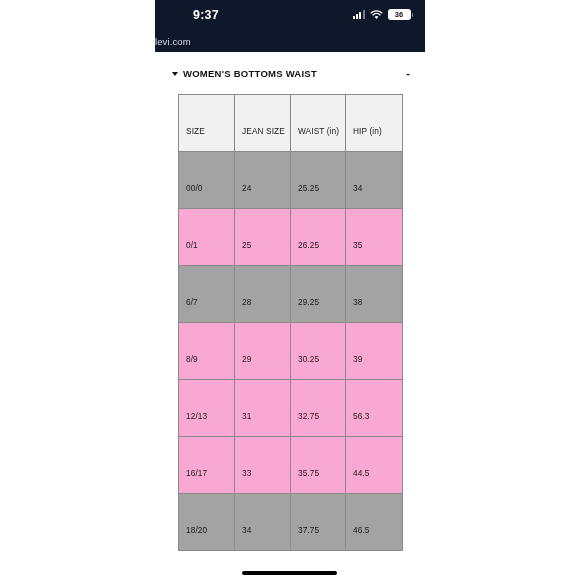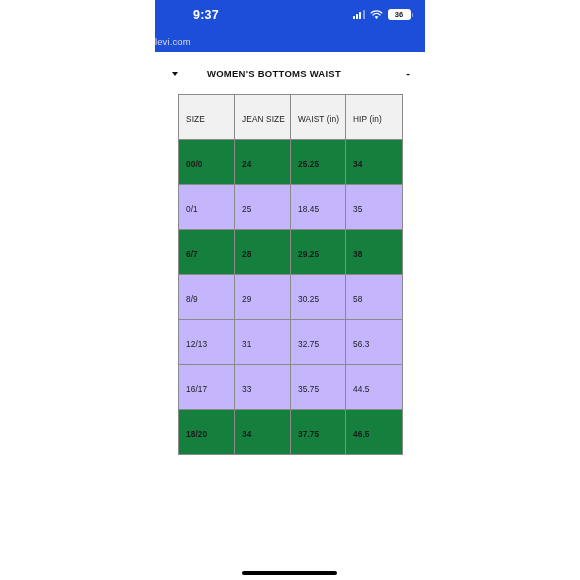--- a/index.html
+++ b/index.html
@@ -26,21 +26,21 @@
     overflow: hidden;
   }
 
   
   #browser-chrome {
     position: absolute;
     left: 0;
     top: 0;
     width: 270px;
     height: 52px;
-    background: #1d4ed8;
+    background: #0f172a;
   }
 
   #status-bar {
     position: absolute;
     left: 0;
     top: 0;
     width: 270px;
     height: 30px;
   }
 
@@ -133,21 +133,20 @@
     background: #ffffff;
   }
 
   #section-header {
     position: absolute;
     left: 17px;
     top: 16px;
     width: 240px;
     display: flex;
     align-items: center;
-    gap: 24px;
   }
   #collapse-caret {
     width: 0;
     height: 0;
     border-left: 3.2px solid transparent;
     border-right: 3.2px solid transparent;
     border-top: 4.2px solid #111111;
     margin-right: 5px;
     flex: 0 0 auto;
   }
@@ -177,40 +176,39 @@
   table#size-table {
     border-collapse: collapse;
     width: 224px;
     table-layout: fixed;
     background: #ffffff;
   }
   table#size-table th,
   table#size-table td {
     border: 1px solid #8a8a8a;
     height: 40px;
-    padding: 4px 0 0 7px;
+    padding: 16px 0 0 7px;
     text-align: left;
     vertical-align: middle;
     font-size: 8.3px;
     font-weight: normal;
     color: #1a1a1a;
     letter-spacing: 0.1px;
     overflow: hidden;
     white-space: nowrap;
   }
   table#size-table thead th {
     background: #f1f1f1;
     font-weight: normal;
   }
   table#size-table tbody tr.row-alt td {
-    background: #c4b5fd;
+    background: #f9a8d4;
   }
   table#size-table tbody tr.row-plain td {
-    background: #15803d;
-    font-weight: bold;
+    background: #a3a3a3;
   }
   
   table#size-table col.col-size      { width: 56px; }
   table#size-table col.col-jean      { width: 56px; }
   table#size-table col.col-waist     { width: 55px; }
   table#size-table col.col-hip       { width: 57px; }
 
   
   #home-indicator {
     position: absolute;
@@ -285,34 +283,34 @@
         <tbody>
           <tr class="row-plain">
             <td>00/0</td>
             <td>24</td>
             <td>25.25</td>
             <td>34</td>
           </tr>
           <tr class="row-alt">
             <td>0/1</td>
             <td>25</td>
-            <td>18.45</td>
+            <td>26.25</td>
             <td>35</td>
           </tr>
           <tr class="row-plain">
             <td>6/7</td>
             <td>28</td>
             <td>29.25</td>
             <td>38</td>
           </tr>
           <tr class="row-alt">
             <td>8/9</td>
             <td>29</td>
             <td>30.25</td>
-            <td>58</td>
+            <td>39</td>
           </tr>
           <tr class="row-alt">
             <td>12/13</td>
             <td>31</td>
             <td>32.75</td>
             <td>56.3</td>
           </tr>
           <tr class="row-alt">
             <td>16/17</td>
             <td>33</td>

